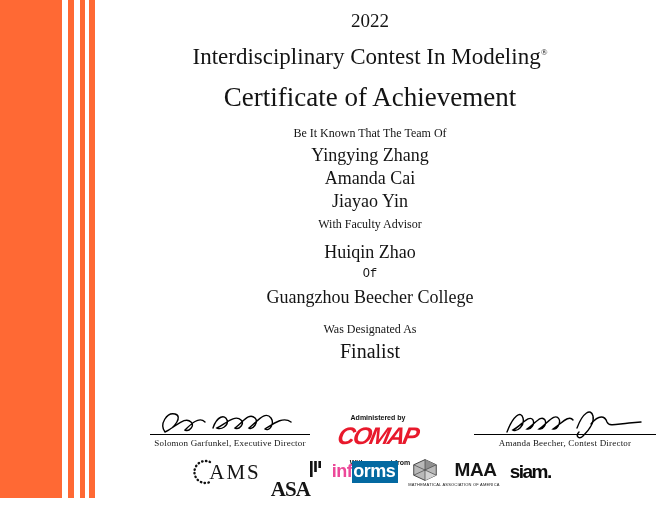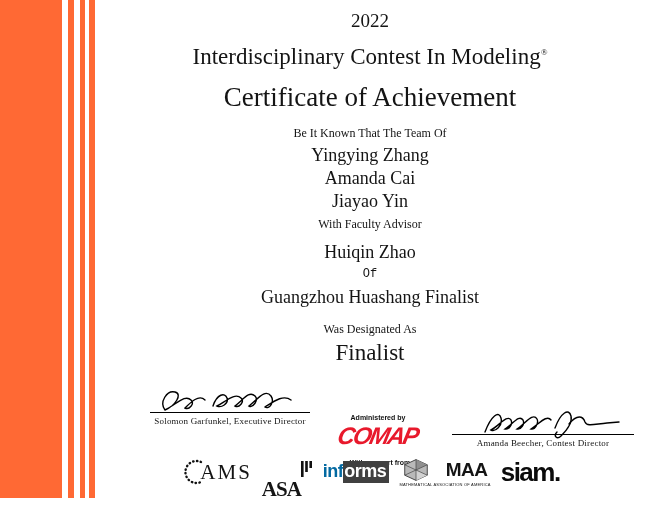--- a/index.html
+++ b/index.html
@@ -32,26 +32,26 @@
   .title sup{font-size:9px;vertical-align:super;}
   .subtitle{top:82px;font-size:27px;}
   .small{font-size:12px;}
   .known{top:126px;}
   .team{top:144px;font-size:18px;line-height:23px;}
   .advisor-line{top:217px;}
   .advisor{top:234px;font-size:18px;margin-top:8px;}
   .of-line{top:267px;font-family:Liberation Mono, monospace;}
   .institution{top:287px;font-size:18px;}
   .designated{top:322px;}
-  .designation{top:340px;font-size:23px;}
+  .designation{top:340px;font-size:20px;}
 
   
   .sig-block{position:absolute;text-align:center;}
-  .sig-left{left:150px;top:380px;width:160px;}
-  .sig-right{left:452px;top:402px;width:182px;}
+  .sig-left{left:150px;top:402px;width:160px;}
+  .sig-right{left:474px;top:402px;width:182px;}
   .sig-art{display:block;margin:0 auto;}
   .sig-rule{height:1px;background:#000;margin-top:-6px;}
   .sig-caption{font-size:9px;margin-top:3px;letter-spacing:0.2px;}
 
   .admin-block{position:absolute;left:330px;top:414px;width:96px;text-align:center;}
   .tiny-sans{font-family:"Liberation Sans", sans-serif;font-size:7px;font-weight:bold;color:#111;}
   .comap{
     font-family:"Liberation Sans", sans-serif;
     color:var(--comap);
     font-size:24px;font-weight:bold;font-style:italic;
@@ -66,27 +66,27 @@
   
   .sponsors{
     position:absolute;left:100px;top:457px;width:540px;height:30px;
     display:flex;align-items:center;justify-content:center;gap:10px;
     font-family:"Liberation Sans", sans-serif;
   }
   .logo{display:flex;align-items:center;}
   .ams-text{font-family:"Liberation Serif", serif;font-size:21px;letter-spacing:2px;margin-left:-4px;}
   .asa-text{font-family:"Liberation Serif", serif;font-size:21px;font-weight:bold;letter-spacing:-1px;margin-top:34px;}
   .informs{font-size:18px;font-weight:bold;letter-spacing:-0.5px;align-items:stretch;}
-  .informs .inf{color:#0369a1;}
-  .informs .orms{background:#404040;color:#fff;padding:0 3px 1px 1px;}
+  .informs .inf{color:#ec4899;}
+  .informs .orms{background:#0369a1;color:#fff;padding:0 3px 1px 1px;}
   .maa{flex-direction:column;align-items:center;line-height:1;}
   .maa-row{display:flex;align-items:center;gap:17px;}
   .maa-text{font-size:19px;font-weight:bold;letter-spacing:-0.5px;}
   .maa-caption{font-size:4px;letter-spacing:0.2px;margin-top:1px;color:#111;white-space:nowrap;}
-  .siam-text{font-size:26px;font-weight:800;letter-spacing:-1.5px;color:#0b0b0b;}
+  .siam-text{font-size:19px;font-weight:800;letter-spacing:-1.5px;color:#0b0b0b;}
 </style>
 </head>
 <body>
 
 <div class="page">
 
   <div class="deco deco-block"></div>
   <div class="deco deco-s1"></div>
   <div class="deco deco-s2"></div>
   <div class="deco deco-s3"></div>
@@ -97,21 +97,21 @@
     <div class="line subtitle">Certificate of Achievement</div>
     <div class="line small known">Be It Known That The Team Of</div>
     <div class="line team">
       <div>Yingying Zhang</div>
       <div>Amanda Cai</div>
       <div>Jiayao Yin</div>
     </div>
     <div class="line small advisor-line">With Faculty Advisor</div>
     <div class="line advisor">Huiqin Zhao</div>
     <div class="line small of-line">Of</div>
-    <div class="line institution">Guangzhou Huashang Finalist</div>
+    <div class="line institution">Guangzhou Beecher College</div>
     <div class="line small designated">Was Designated As</div>
     <div class="line designation">Finalist</div>
   </div>
 
   <div class="sig-block sig-left">
     <svg class="sig-art" width="150" height="38" viewBox="0 0 150 38">
       <g fill="none" stroke="#000" stroke-width="1.4" stroke-linecap="round">
         <path d="M10,30 C4,22 12,10 20,12 C28,14 20,26 10,30 C22,24 30,14 36,20 C40,24 34,30 30,28 C36,22 44,14 50,20"></path>
         <path d="M58,26 C62,14 70,12 72,18 C74,24 66,28 62,26 C70,22 80,12 86,18 C90,22 84,28 80,26 C88,20 94,10 100,16 C104,20 98,28 94,26 C102,20 110,8 116,16 C120,22 114,30 110,27 C118,22 128,14 136,20"></path>
       </g>

